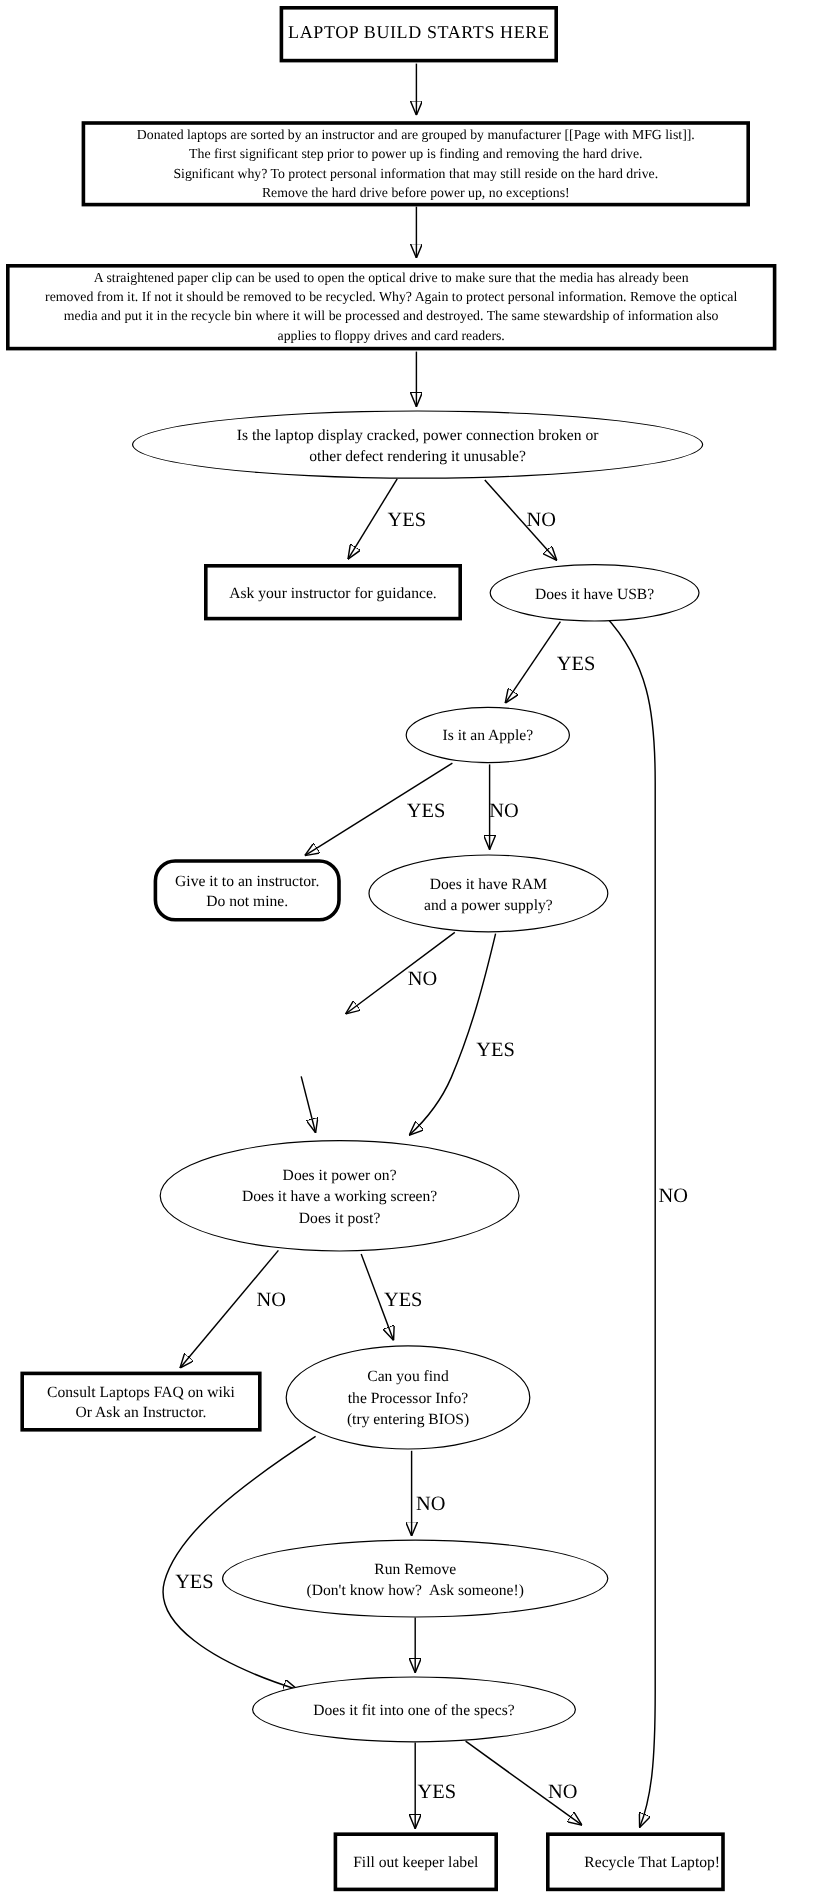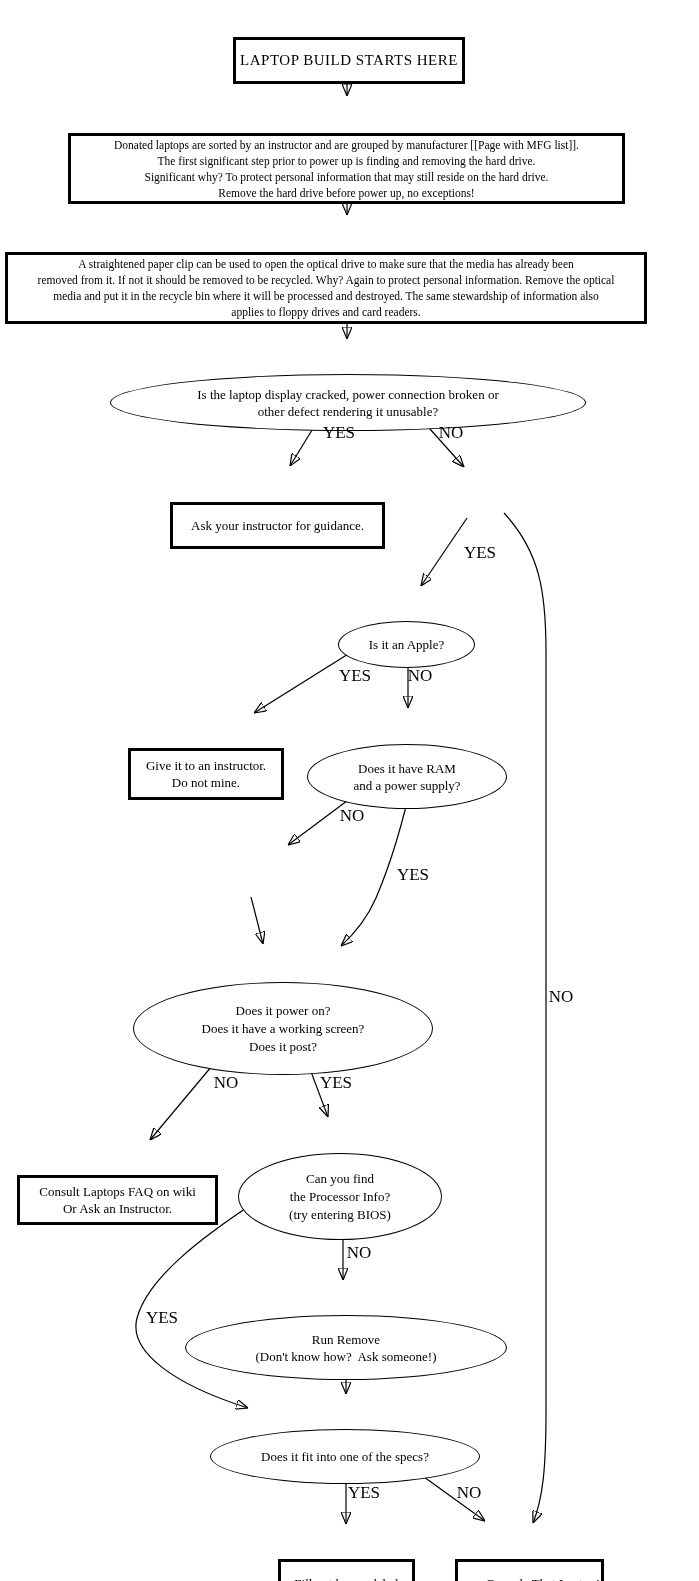--- a/index.html
+++ b/index.html
@@ -30,21 +30,20 @@
     box-sizing: border-box;
     display: flex;
     align-items: center;
     justify-content: center;
     text-align: center;
     color: #000000;
     background: #ffffff;
     font-size: 13px;
     line-height: 17px;
     white-space: pre;
-    margin-top: 32px;
   }
   .box { border: 3px solid #000000; }
   .ellipse { border: 1.4px solid #000000; border-radius: 50%; }
   .bigtext { font-size: 11.5px; line-height: 16px; }
   .title { font-size: 15px; letter-spacing: 0.5px; }
   .wide { line-height: 18px; }
   .elabel {
     position: absolute;
     transform: translate(-50%, -50%);
     font-size: 17px;
@@ -94,24 +93,25 @@
   <div class="node box bigtext" style="left:5px; top:220px; width:642px; height:72px;">A straightened paper clip can be used to open the optical drive to make sure that the media has already been
 removed from it. If not it should be removed to be recycled. Why? Again to protect personal information. Remove the optical
 media and put it in the recycle bin where it will be processed and destroyed. The same stewardship of information also
 applies to floppy drives and card readers.</div>
 
   <div class="node ellipse" style="left:110px; top:342px; width:476px; height:57px;">Is the laptop display cracked, power connection broken or
 other defect rendering it unusable?</div>
 
   <div class="node box" style="left:170px; top:470px; width:215px; height:47px;">Ask your instructor for guidance.</div>
 
+  <div class="node ellipse" style="left:408px; top:470px; width:175px; height:48px;">Does it have USB?</div>
 
   <div class="node ellipse" style="left:338px; top:589px; width:137px; height:47px;">Is it an Apple?</div>
 
-  <div class="node box" style="left:128px; top:716px; width:156px; height:52px;">Give it to an instructor.
+  <div class="node box" style="left:128px; top:716px; width:156px; height:52px;border-radius:18px;">Give it to an instructor.
 Do not mine.</div>
 
   <div class="node ellipse" style="left:307px; top:712px; width:200px; height:65px;">Does it have RAM
 and a power supply?</div>
 
 
   <div class="node ellipse wide" style="left:133px; top:950px; width:300px; height:93px;">Does it power on?
 Does it have a working screen?
 Does it post?</div>
 

